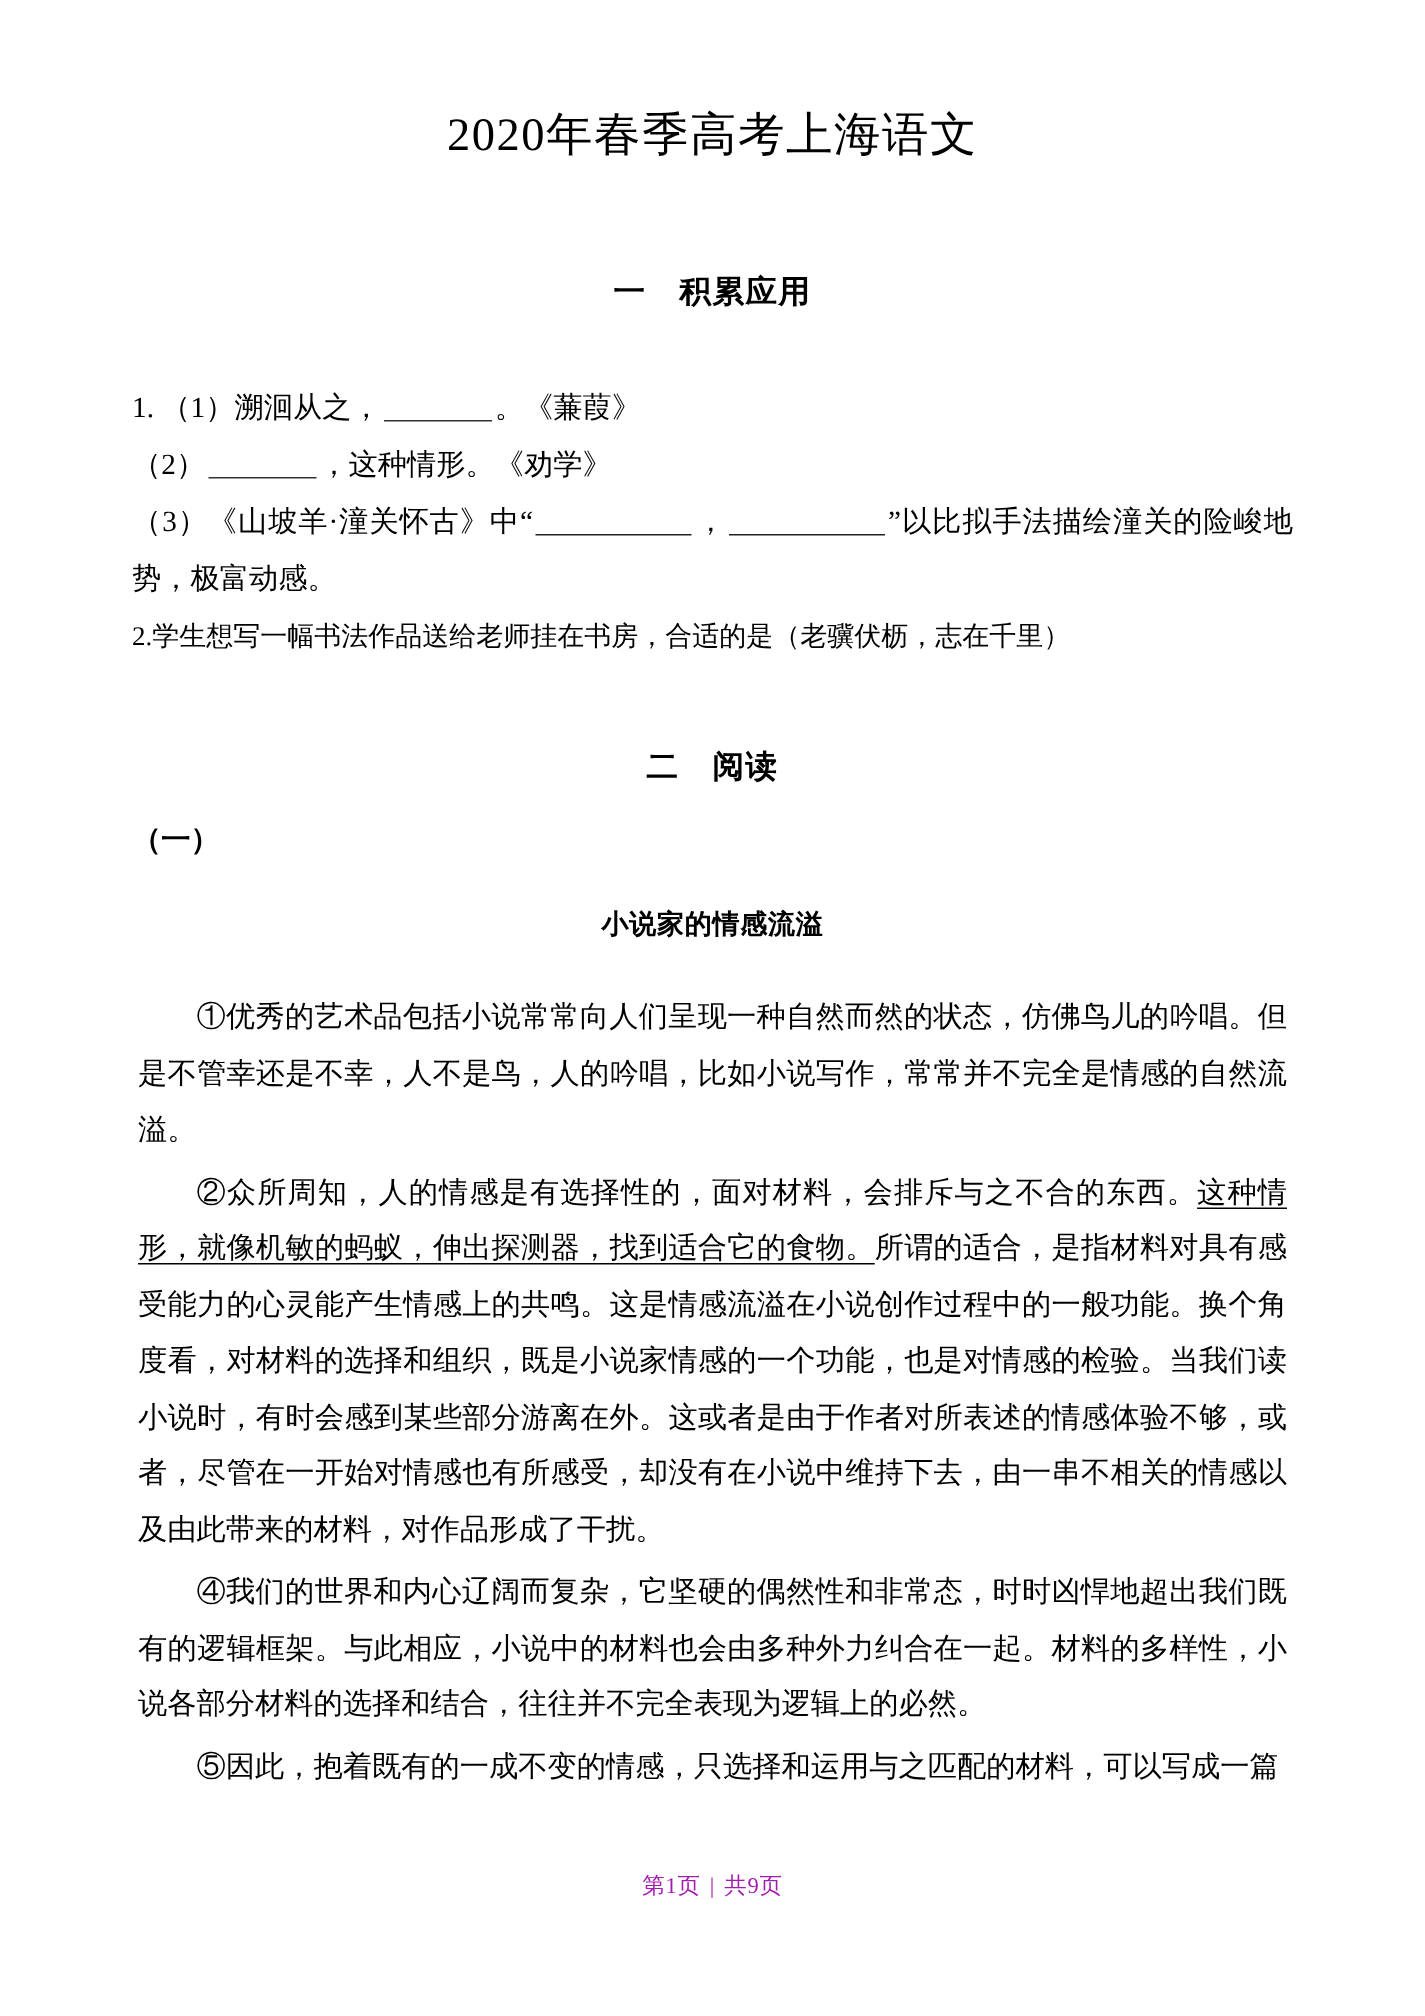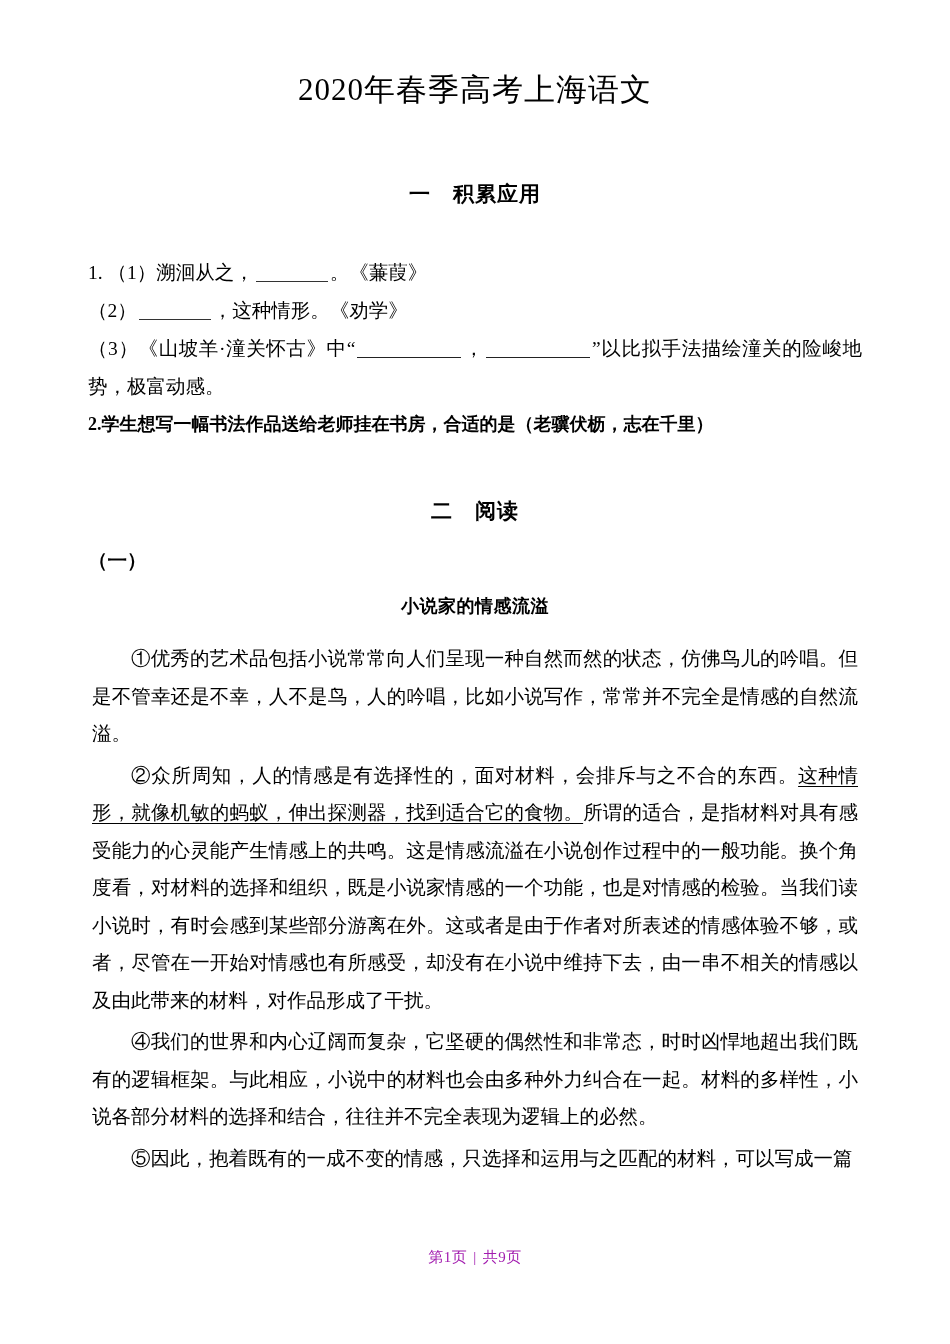--- a/index.html
+++ b/index.html
@@ -74,36 +74,35 @@
     border-bottom: 1.3px solid #222;
     vertical-align: -3px;
     margin: 0 2px;
   }
 
   .q2-line {
     margin: 0;
     font-size: 18px;
     line-height: 36px;
     font-family: "Liberation Serif", "DejaVu Serif", serif;
-    font-weight: bold;
   }
 
   
   .sub-label {
     font-size: 19.5px;
     font-weight: bold;
     margin: 0;
     padding-top: 20px;
     line-height: 32px;
   }
   .essay-title {
     text-align: center;
     font-size: 18px;
     font-weight: bold;
-    margin: 4px;
+    margin: 14px;
     padding-top: 10px;
     line-height: 30px;
     letter-spacing: 0.5px;
   }
 
   .body-text {
     padding-top: 11px;
     font-size: 19.5px;
     line-height: 37.5px;
   }

